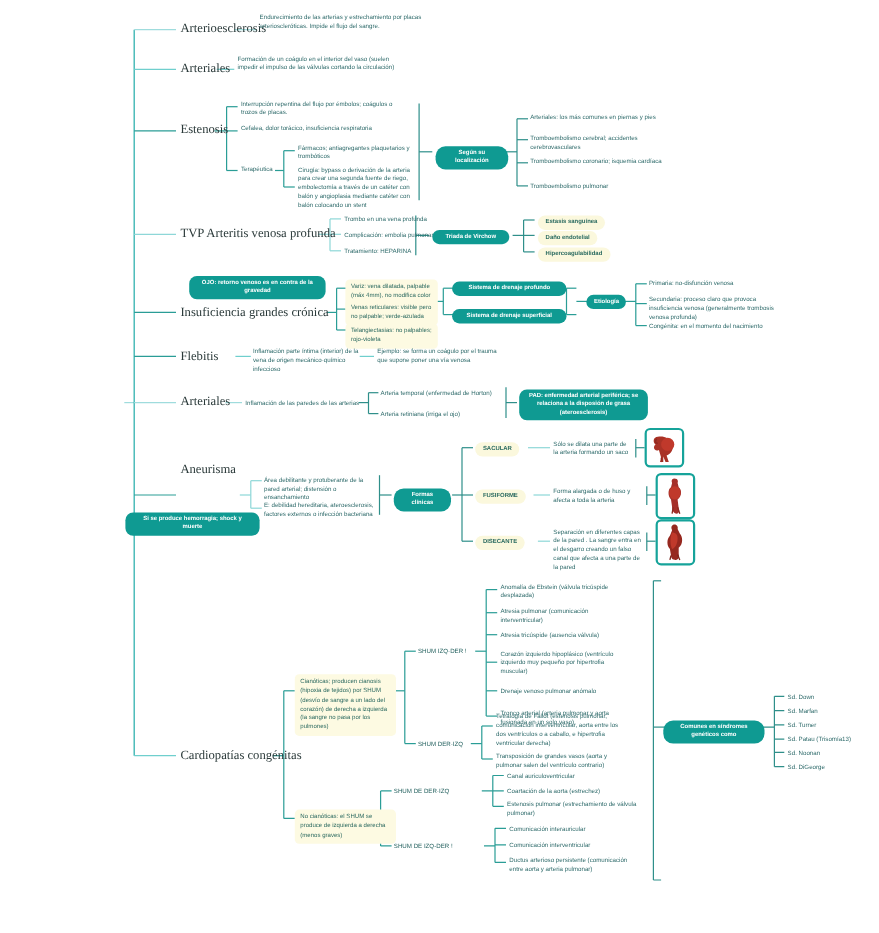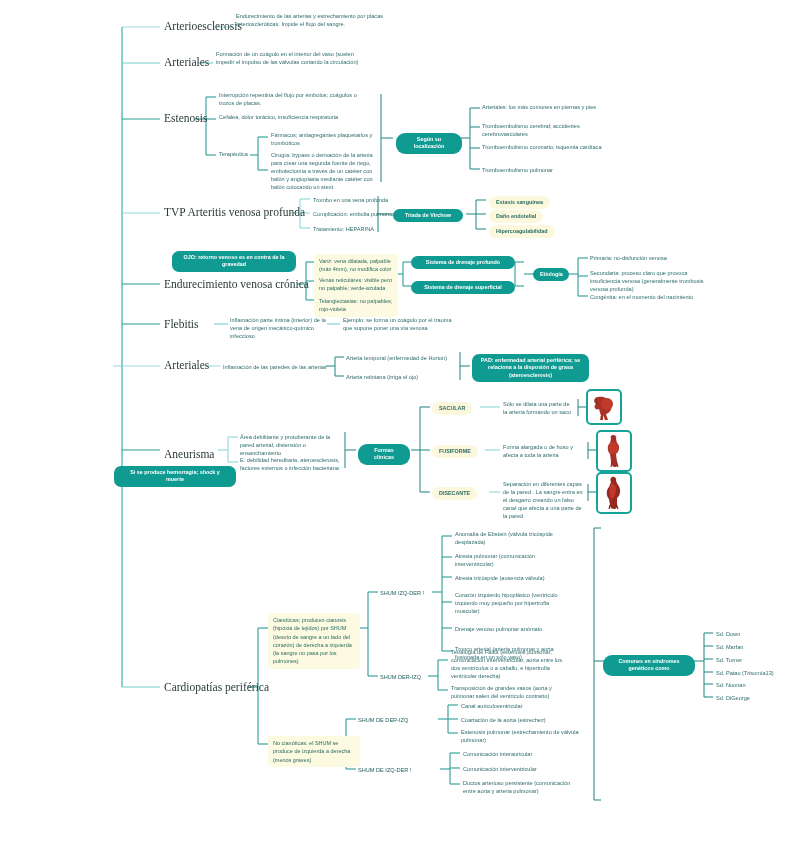--- a/index.html
+++ b/index.html
@@ -251,21 +251,21 @@
   <div class="node main-topic" style="left:164px; top:206px;">TVP Arteritis venosa profunda</div>
   <div class="node leaf" style="left:313px; top:196px; width:120px;">Trombo en una vena profunda</div>
   <div class="node leaf" style="left:313px; top:210px; width:120px;">Complicación: embolia pulmonar</div>
   <div class="node leaf" style="left:313px; top:225px; width:120px;">Tratamiento: HEPARINA</div>
 
   <div class="node pill" style="left:393px; top:209px; width:70px;">Triada de Virchow</div>
   <div class="node chip" style="left:489px; top:196px;">Estasis sanguínea</div>
   <div class="node chip" style="left:489px; top:210px;">Daño endotelial</div>
   <div class="node chip" style="left:489px; top:225px;">Hipercoagulabilidad</div>
 
-  <div class="node main-topic" style="left:164px; top:278px;">Endurecimiento venosa crónica</div>
+  <div class="node main-topic" style="left:164px; top:278px;">Insuficiencia grandes crónica</div>
   <div class="node pill wide" style="left:172px; top:251px; width:124px;">OJO: retorno venoso es en contra de la gravedad</div>
 
   <div class="node note" style="left:314px; top:254px; width:84px;">Variz: vena dilatada, palpable (máx 4mm), no modifica color de la piel</div>
   <div class="node note" style="left:314px; top:273px; width:84px;">Venas reticulares: visible pero no palpable; verde-azulada</div>
   <div class="node note" style="left:314px; top:294px; width:84px;">Telangiectasias: no palpables; rojo-violeta</div>
 
   <div class="node pill" style="left:411px; top:256px; width:104px;">Sistema de drenaje profundo</div>
   <div class="node pill" style="left:411px; top:281px; width:104px;">Sistema de drenaje superficial</div>
 
   <div class="node pill" style="left:533px; top:268px; width:36px;">Etiología</div>
@@ -276,21 +276,21 @@
   <div class="node main-topic" style="left:164px; top:318px;text-align:center;">Flebitis</div>
   <div class="node leaf" style="left:230px; top:316px; width:98px;">Inflamación parte íntima (interior) de la vena de origen mecánico-químico infeccioso</div>
   <div class="node leaf" style="left:343px; top:316px; width:116px;">Ejemplo: se forma un coágulo por el trauma que supone poner una vía venosa</div>
 
   <div class="node main-topic" style="left:164px; top:359px;">Arteriales</div>
   <div class="node leaf" style="left:223px; top:363px; width:106px;">Inflamación de las paredes de las arterias</div>
   <div class="node leaf" style="left:346px; top:354px; width:124px;">Arteria temporal (enfermedad de Horton)</div>
   <div class="node leaf" style="left:346px; top:373px; width:124px;">Arteria retiniana (irriga el ojo)</div>
   <div class="node pill wide" style="left:472px; top:354px; width:117px;">PAD: enfermedad arterial periférica; se relaciona a la disposión de grasa (ateroesclerosis)</div>
 
-  <div class="node main-topic" style="left:164px; top:421px;margin-top:27px;">Aneurisma</div>
+  <div class="node main-topic" style="left:164px; top:421px;">Aneurisma</div>
   <div class="node pill wide" style="left:114px; top:466px; width:122px;">Si se produce hemorragia; shock y muerte</div>
   <div class="node leaf" style="left:240px; top:433px; width:104px;">Área debilitante y protuberante de la pared arterial; distensión o ensanchamiento</div>
   <div class="node leaf" style="left:240px; top:456px; width:104px;">E: debilidad hereditaria, ateroesclerosis, factores externos o infección bacteriana</div>
 
   <div class="node pill" style="left:358px; top:444px; width:52px;">Formas clínicas</div>
 
   <div class="node chip" style="left:432px; top:402px;">SACULAR</div>
   <div class="node leaf" style="left:503px; top:400px; width:72px;">Sólo se dilata una parte de la arteria formando un saco</div>
 
   <div class="node chip" style="left:432px; top:445px;">FUSIFORME</div>
@@ -322,21 +322,21 @@
   <div class="node imgbox" style="left:596px; top:472px; width:36px; height:42px;">
     <svg width="22" height="34" viewBox="0 0 22 34">
       <path d="M9 1 C7 2 7 4 8 6 L6 11 C3 14 3 20 6 23 L7 29 C7 32 9 33 11 33 C13 33 15 31 14 28
                L14 22 C18 19 18 12 15 9 L13 5 C14 2 11 0 9 1 Z" fill="#96281f"></path>
       <path d="M8 8 C6 12 6 19 8 23 C11 22 13 18 13 13 C13 10 11 8 8 8 Z" fill="#c0392b"></path>
       <path d="M7 29 L6 33" stroke="#7d241b" stroke-width="1.2" fill="none"></path>
       <path d="M13 28 L15 33" stroke="#7d241b" stroke-width="1.2" fill="none"></path>
     </svg>
   </div>
 
-  <div class="node main-topic" style="left:164px; top:681px;">Cardiopatías periférica</div>
+  <div class="node main-topic" style="left:164px; top:681px;">Cardiopatías congénitas</div>
 
   <div class="node note" style="left:268px; top:613px; width:92px;">Cianóticas; producen cianosis (hipoxia de tejidos) por SHUM (desvío de sangre a un lado del corazón) de derecha a izquierda (la sangre no pasa por los pulmones)</div>
   <div class="node note" style="left:268px; top:736px; width:92px;">No cianóticas: el SHUM se produce de izquierda a derecha (menos graves)</div>
 
   <div class="node leaf dark" style="left:380px; top:589px;">SHUM IZQ-DER !</div>
   <div class="node leaf" style="left:455px; top:530px; width:118px;">Anomalía de Ebstein (válvula tricúspide desplazada)</div>
   <div class="node leaf" style="left:455px; top:552px; width:118px;">Atresia pulmonar (comunicación interventricular)</div>
   <div class="node leaf" style="left:455px; top:574px; width:124px;">Atresia tricúspide (ausencia válvula)</div>
   <div class="node leaf" style="left:455px; top:591px; width:118px;">Corazón izquierdo hipoplásico (ventrículo izquierdo muy pequeño por hipertrofia muscular)</div>
   <div class="node leaf" style="left:455px; top:625px; width:124px;">Drenaje venoso pulmonar anómalo</div>

